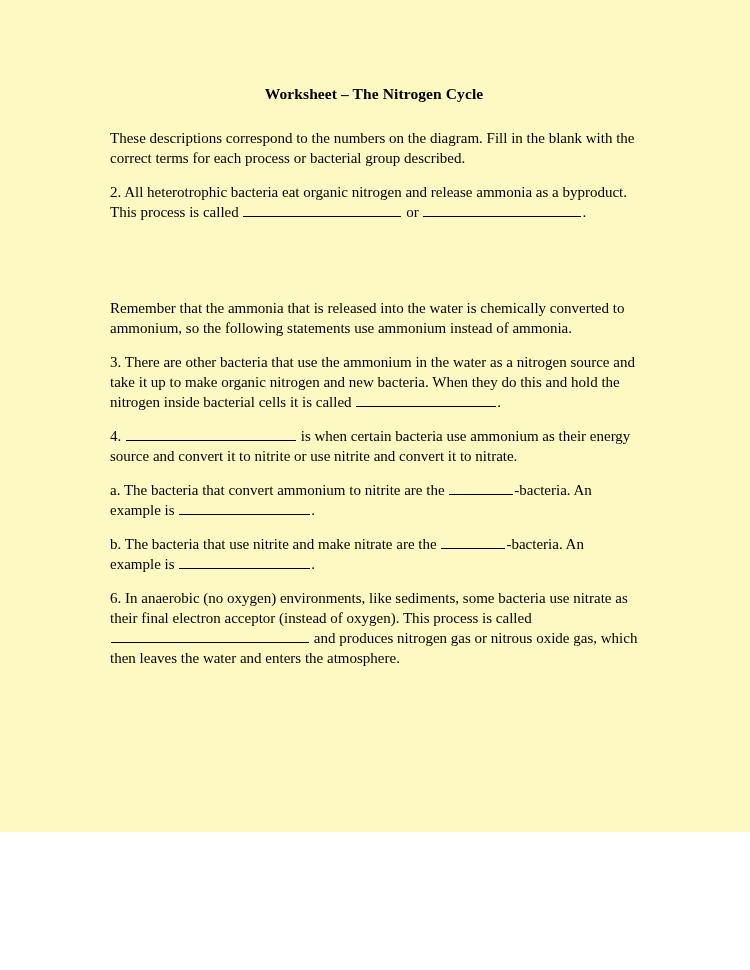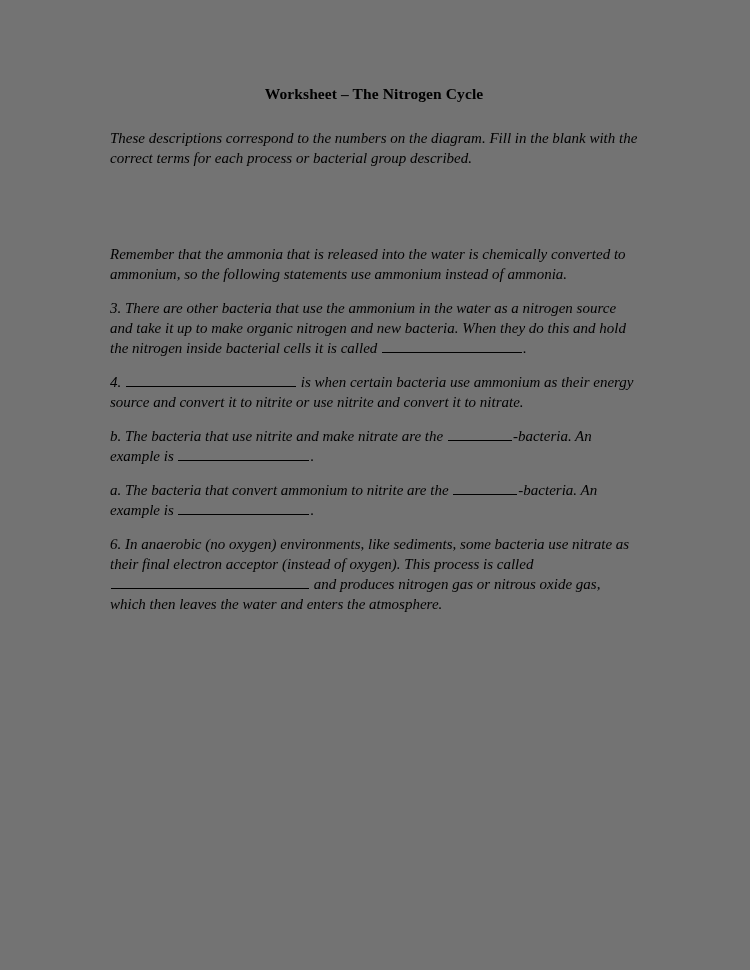--- a/index.html
+++ b/index.html
@@ -11,22 +11,22 @@
   body {
     width: 750px;
     height: 970px;
     font-family: "Liberation Serif", "DejaVu Serif", serif;
     color: #000000;
     -webkit-font-smoothing: antialiased;
   }
   .page {
     position: relative;
     width: 750px;
-    height: 970px;
-    background: #737373;
+    height: 832px;
+    background: #fef9c3;
     overflow: hidden;
   }
   .sheet {
     position: absolute;
     left: 110px;
     top: 84px;
     width: 528px;
   }
   .doc-title {
     font-size: 15.5px;
@@ -35,21 +35,20 @@
     letter-spacing: 0.1px;
     margin: 0 0 24px 0;
     line-height: 20px;
   }
   .para {
     font-size: 15px;
     line-height: 20.2px;
     margin: 0 0 13.5px 0;
     text-align: left;
     white-space: normal;
-    font-style: italic;
   }
   .para:last-child {
     margin-bottom: 6px;
   }
   
   .answer-gap {
     height: 62px;
   }
   .blank {
     text-decoration: none;
@@ -75,40 +74,43 @@
   <div class="sheet">
 
     <h1 class="doc-title">Worksheet – The Nitrogen Cycle</h1>
 
     <p class="para">
       <span>These descriptions correspond to the numbers on the diagram.  Fill in the blank with the</span>
       <span>correct terms for each process or bacterial group described.</span>
     </p>
 
 
+    <p class="para">
+      <span>2.  All heterotrophic bacteria eat organic nitrogen and release ammonia as a byproduct. This process is called </span><span class="blank b-xl"></span><span> or </span><span class="blank b-xl"></span><span>.</span>
+    </p>
 
 
     <div class="answer-gap"></div>
 
     <p class="para">Remember that the ammonia that is released into the water is chemically converted to ammonium, so the following statements use ammonium instead of ammonia.</p>
 
     <p class="para">
       <span>3.  There are other bacteria that use the ammonium in the water as a nitrogen source and take it up to make organic nitrogen and new bacteria.  When they do this and hold the nitrogen inside bacterial cells it is called </span><span class="blank b-lg"></span><span>.</span>
     </p>
 
     <p class="para">
       <span>4.  </span><span class="blank b-2xl"></span><span> is when certain bacteria use ammonium as their energy source and convert it to nitrite or use nitrite and convert it to nitrate.</span>
     </p>
 
     <p class="para">
-      <span>b.  The bacteria that use nitrite and make nitrate are the </span><span class="blank b-xs"></span><span>-bacteria.  An example is </span><span class="blank b-md"></span><span>.</span>
+      <span>a.  The bacteria that convert ammonium to nitrite are the </span><span class="blank b-xs"></span><span>-bacteria.  An example is </span><span class="blank b-md"></span><span>.</span>
     </p>
 
     <p class="para">
-      <span>a.  The bacteria that convert ammonium to nitrite are the </span><span class="blank b-xs"></span><span>-bacteria.  An example is </span><span class="blank b-md"></span><span>.</span>
+      <span>b.  The bacteria that use nitrite and make nitrate are the </span><span class="blank b-xs"></span><span>-bacteria.  An example is </span><span class="blank b-md"></span><span>.</span>
     </p>
 
 
     <p class="para">
       <span>6.  In anaerobic (no oxygen) environments, like sediments, some bacteria use nitrate as their final electron acceptor (instead of oxygen).  This process is called</span><br><span class="blank b-4xl"></span><span> and produces nitrogen gas or nitrous oxide gas, which then leaves the water and enters the atmosphere.</span>
     </p>
 
   </div>
 </div>
 

